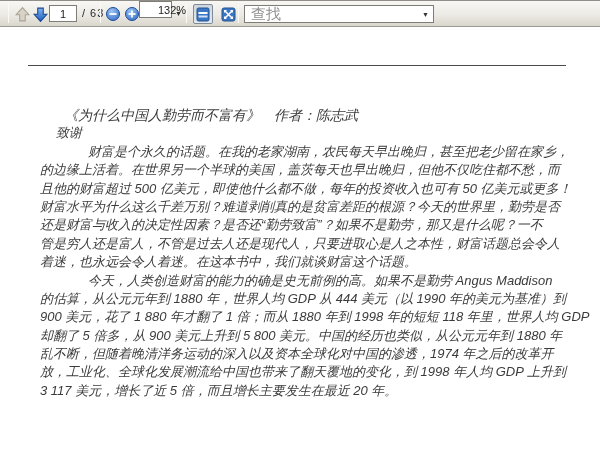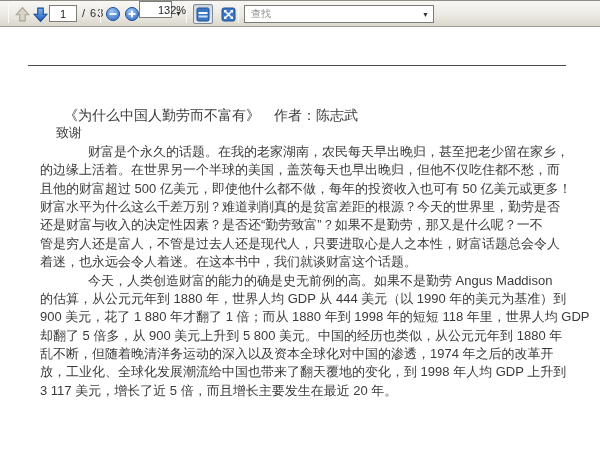--- a/index.html
+++ b/index.html
@@ -17,24 +17,24 @@
           border-radius:2px;}
   .page-input{position:absolute;left:49px;top:4px;width:28px;height:17px;border:1px solid #7d7d76;
           background:#fff;font-size:11px;text-align:center;padding:0;font-family:inherit;color:#222;}
   .page-count{position:absolute;left:82px;top:6px;font-size:11px;color:#2b2b2b;letter-spacing:1px;}
   .zoom-box{position:absolute;left:139px;top:0;width:33px;height:17px;border:1px solid #7d7d76;
           background:#fff;font-size:11px;color:#222;display:flex;align-items:center;padding-left:18px;}
   .caret{font-size:7px;color:#333;line-height:1;}
   .zoom-caret{position:absolute;left:175px;top:9px;cursor:pointer;}
   .find-box{position:absolute;left:244px;top:4px;width:190px;height:18px;border:1px solid #7d7d76;
           background:#fff;display:flex;align-items:center;padding:0 4px 0 6px;cursor:text;}
-  .find-placeholder{flex:1;font-size:10px;color:#8f8f8f;}
+  .find-placeholder{flex:1;font-size:15px;color:#8f8f8f;}
   .find-caret{cursor:pointer;}
   
-  .page{position:absolute;left:0;top:26px;right:0;bottom:0;background:#fff;}
+  .page{position:absolute;left:0;top:26px;right:0;bottom:0;background:#fff;font-style:italic;}
   .header-rule{position:absolute;left:28px;top:38px;width:538px;height:1px;background:#4a4a4a;}
   .text{position:absolute;left:40px;top:79px;width:530px;color:#3b3b3b;font-size:13px;}
   .line{height:18.4px;line-height:18.4px;white-space:nowrap;}
   .title-line{font-size:14px;text-indent:24px;}
   .ack-line{text-indent:16px;}
   .p-first{text-indent:48px;}
   .gap{}
 </style>
 </head>
 <body>

